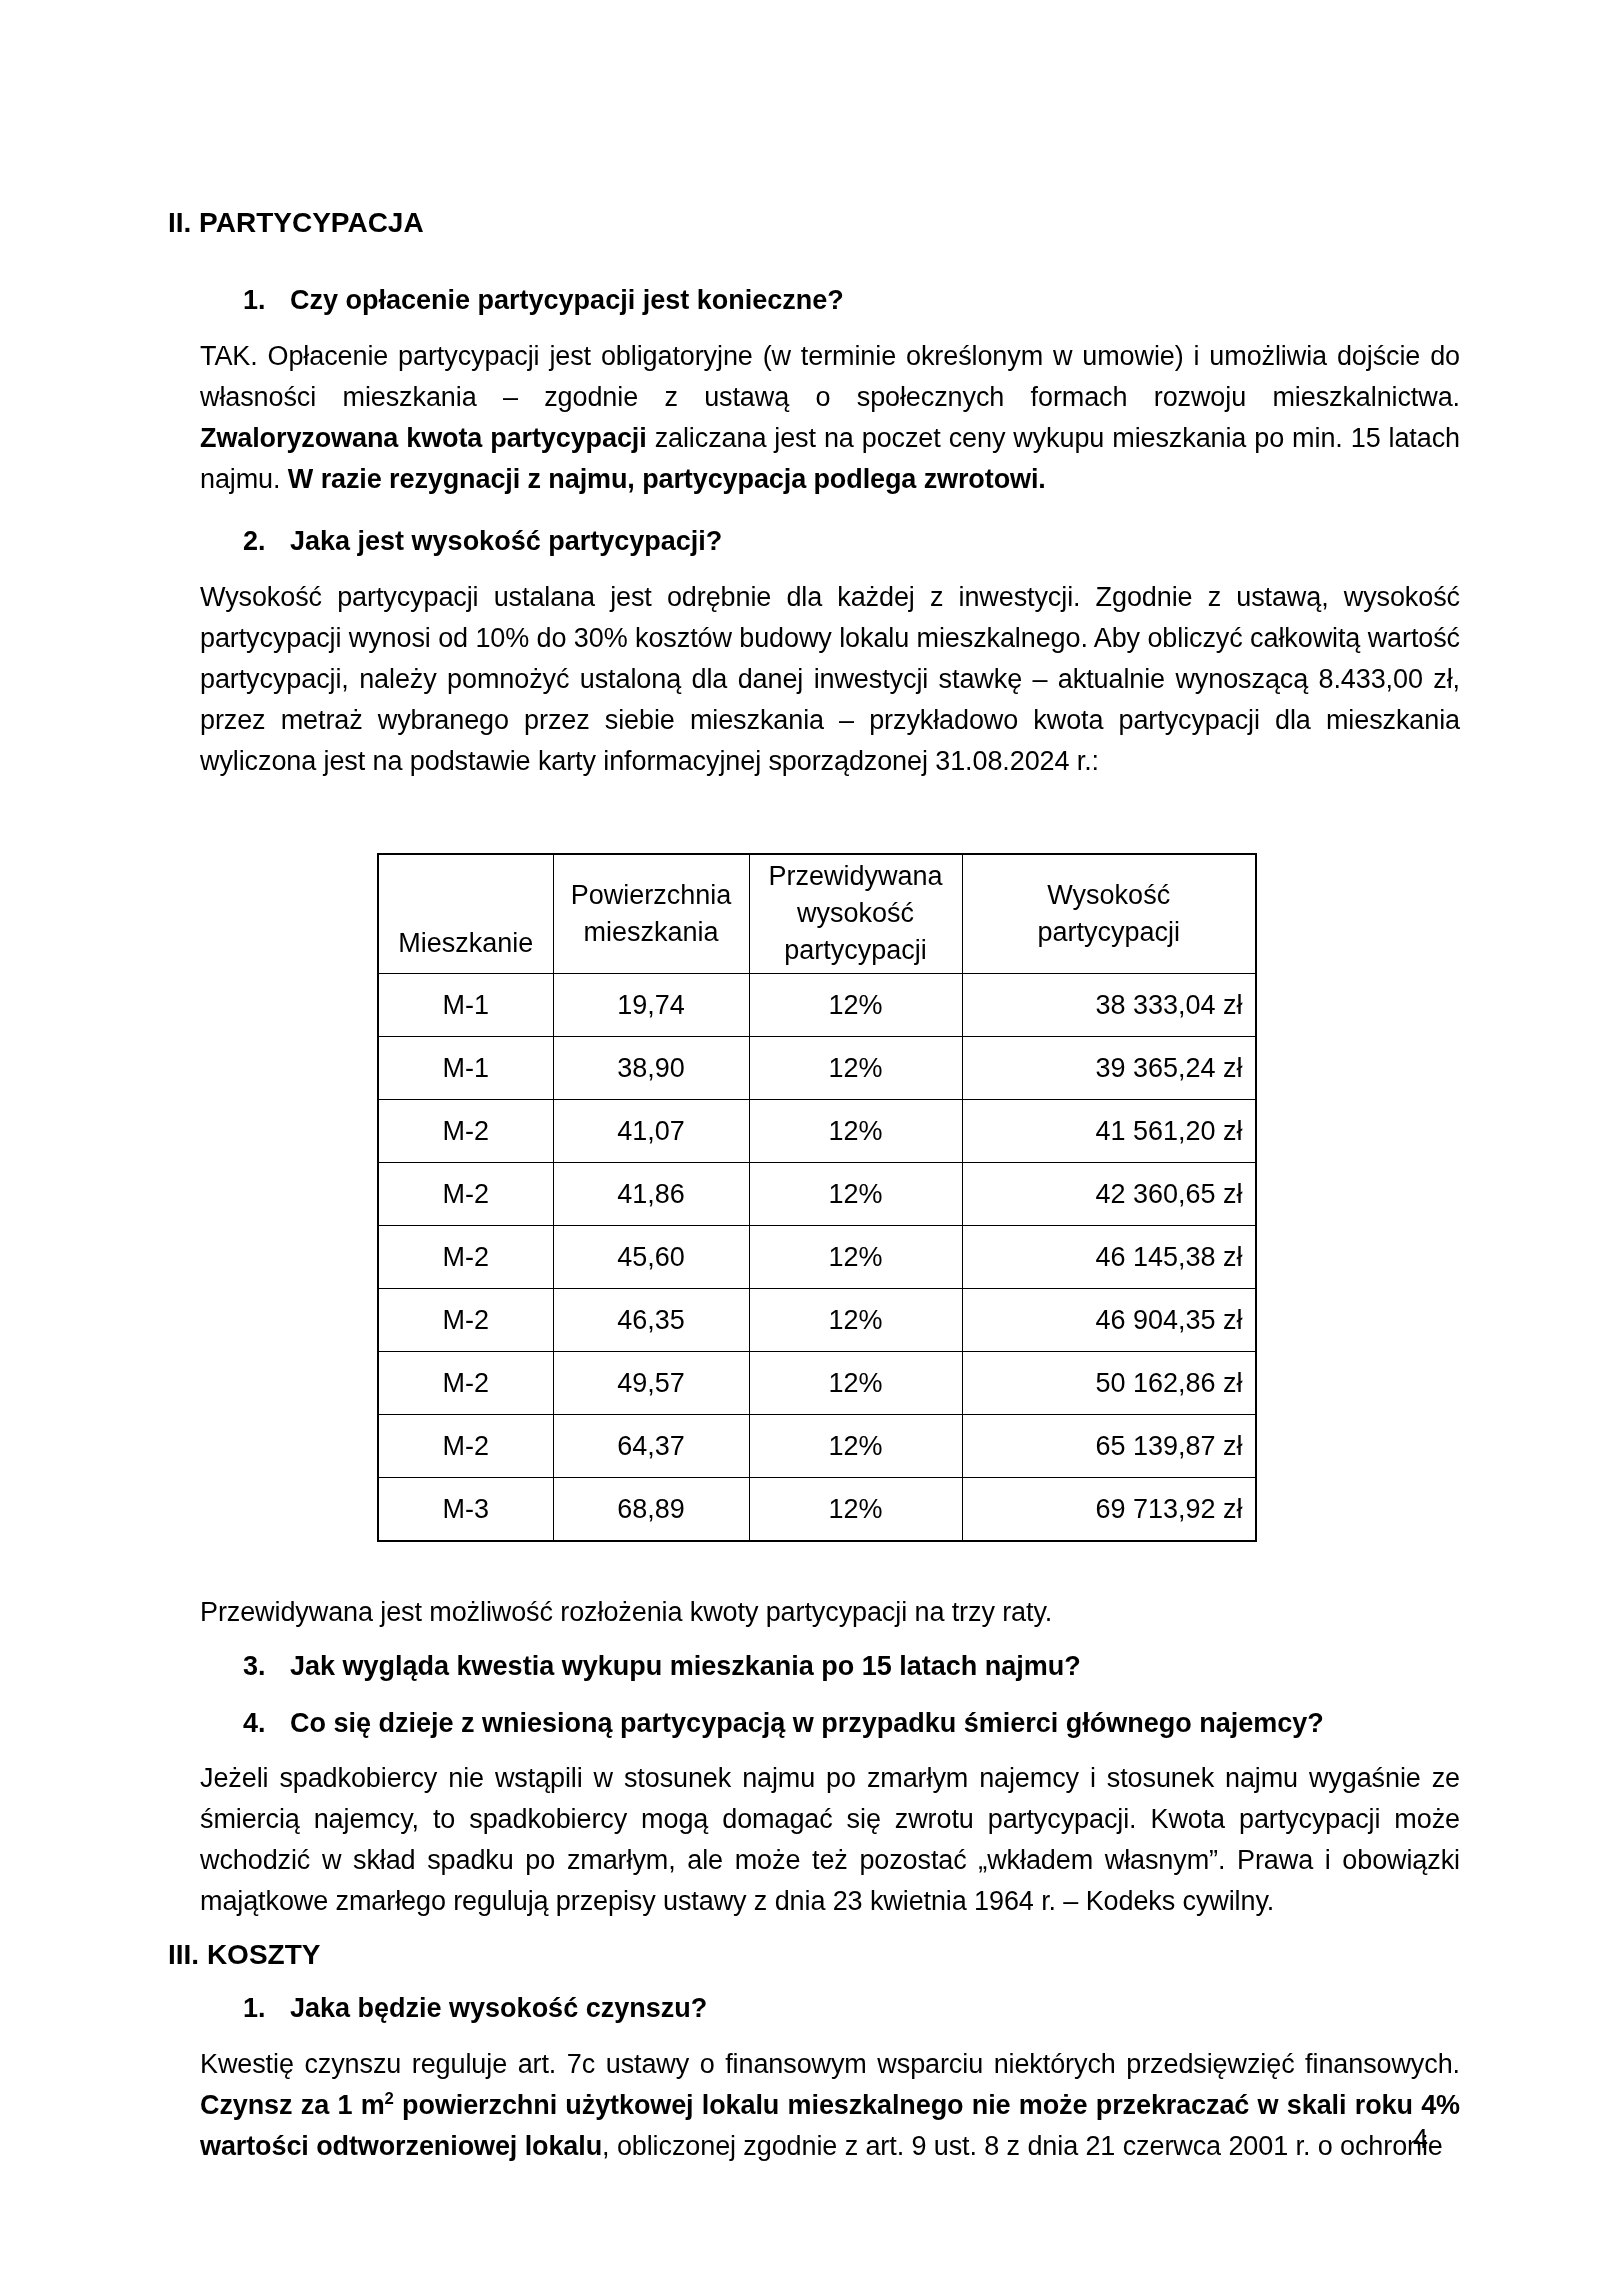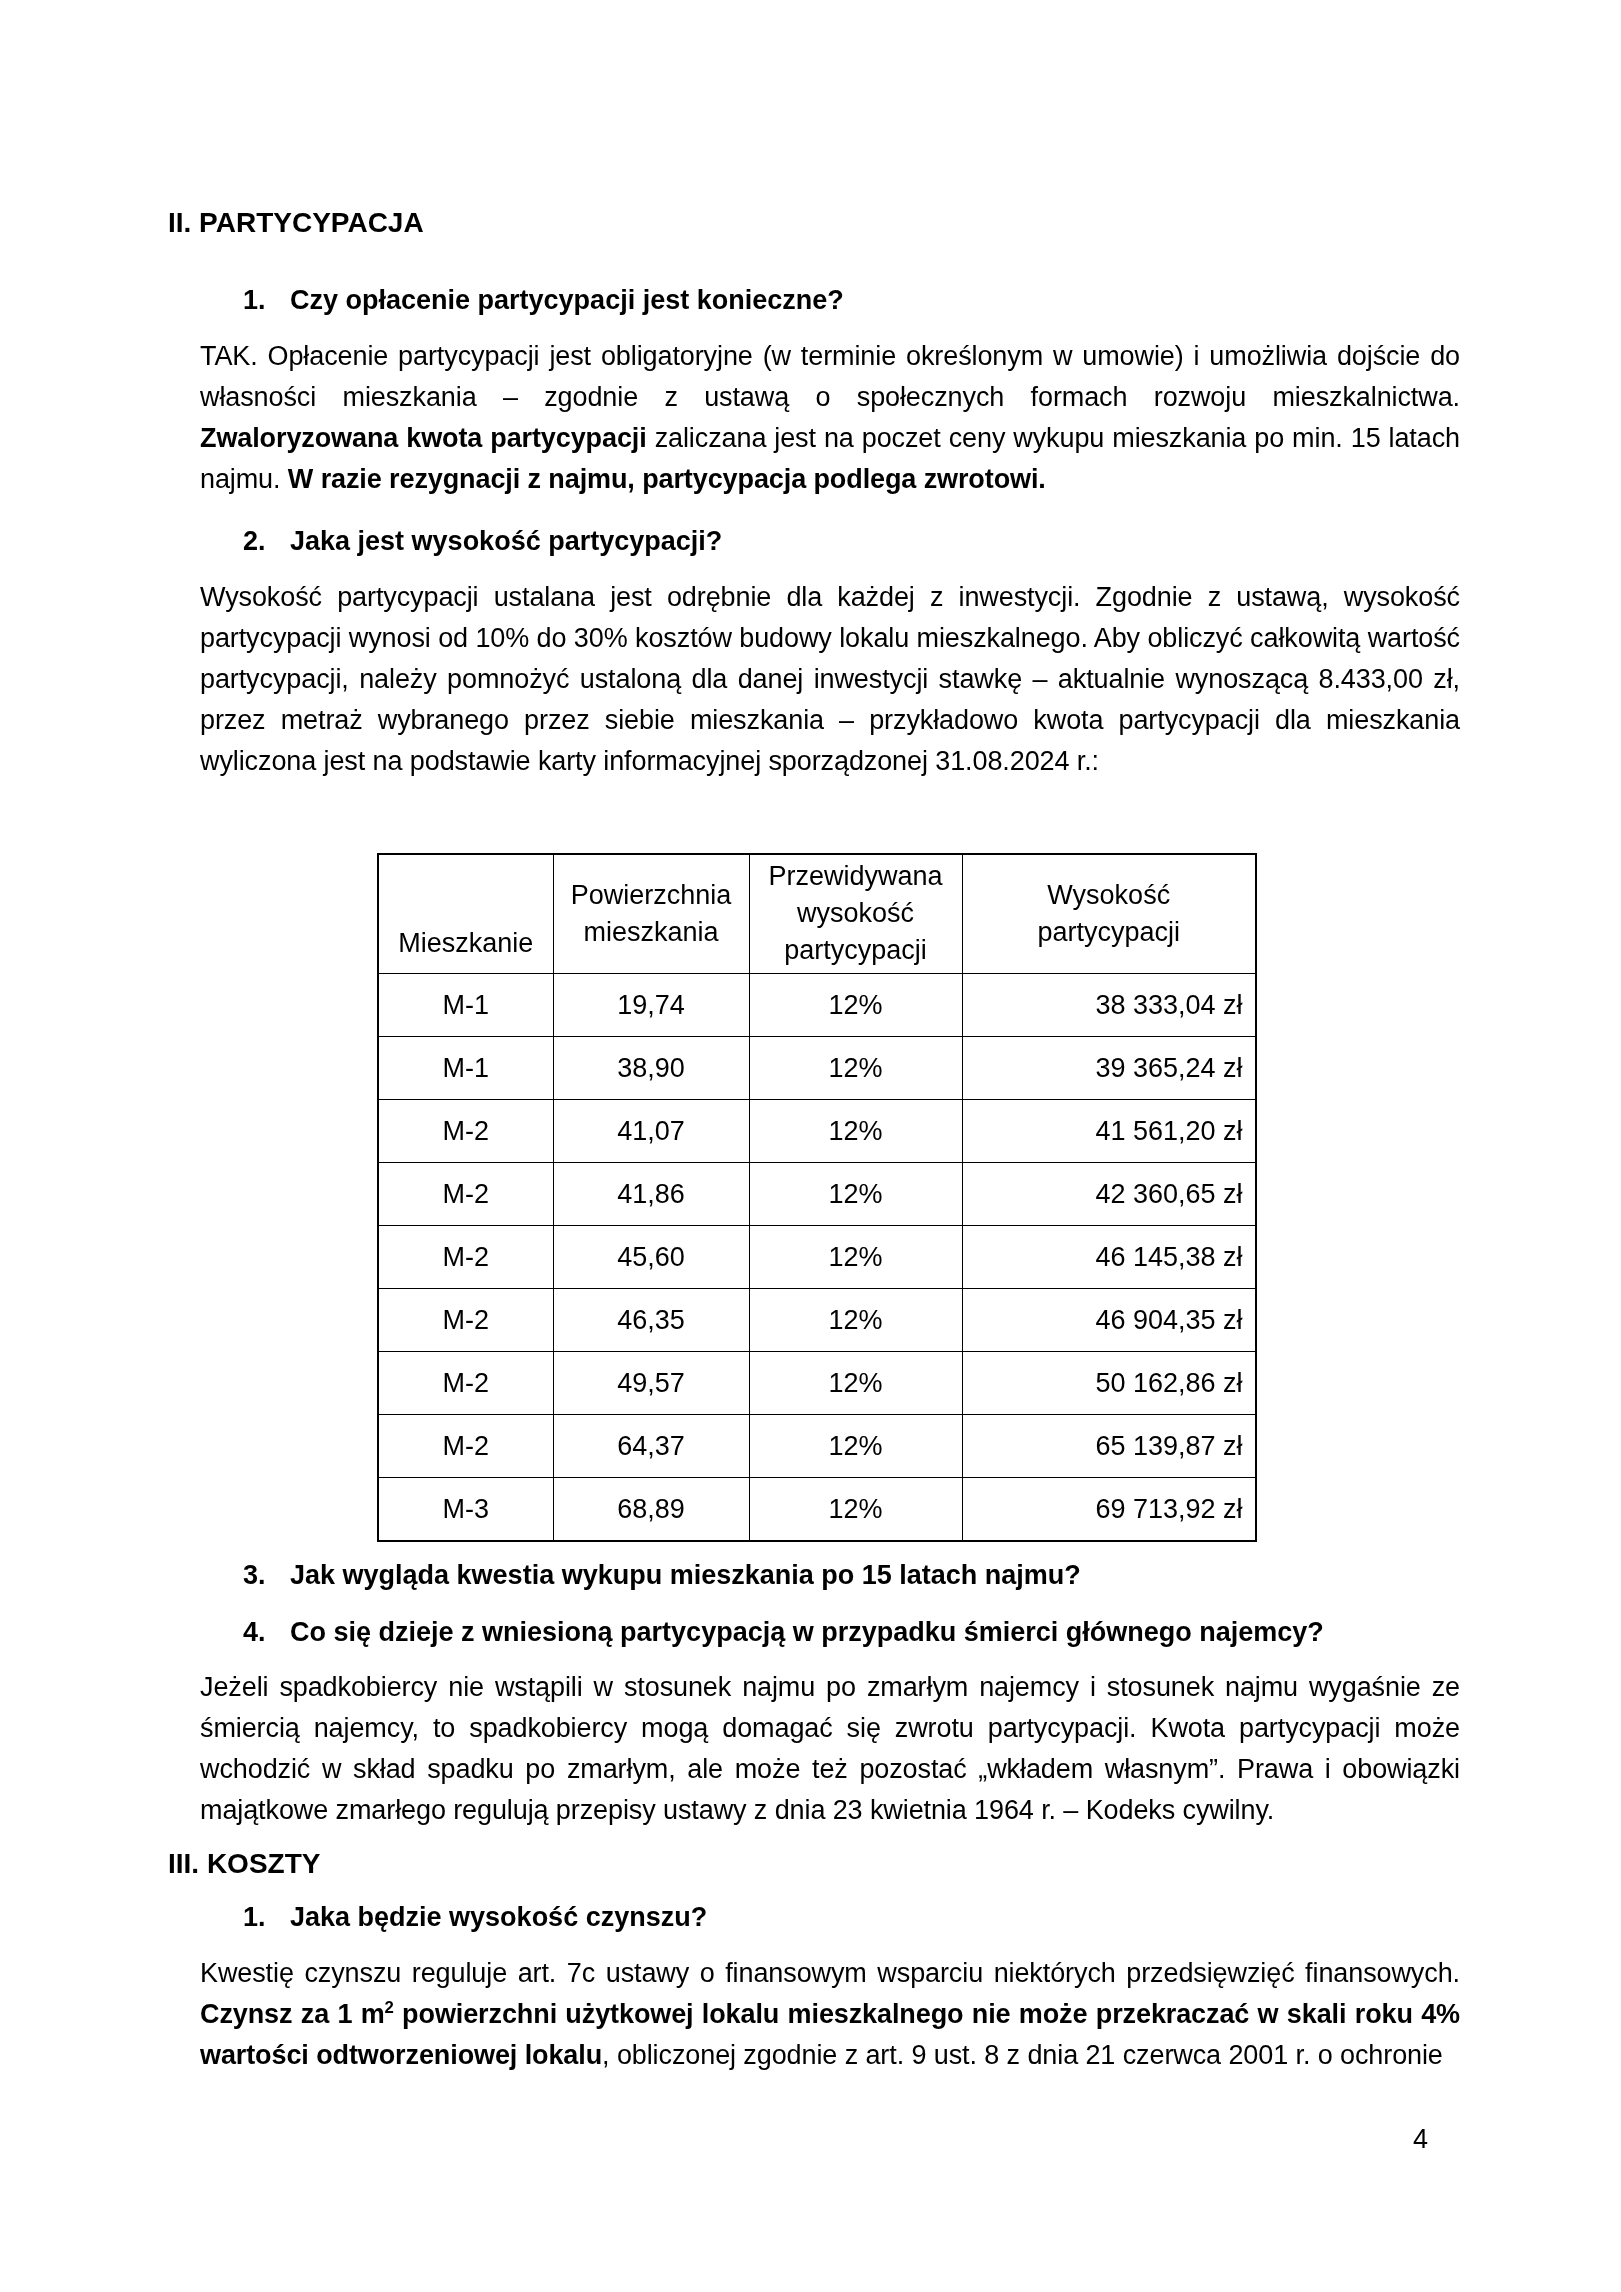--- a/index.html
+++ b/index.html
@@ -168,20 +168,21 @@
             <td class="c3">65 139,87 zł</td>
           </tr>
           <tr>
             <td class="c0">M-3</td>
             <td class="c1">68,89</td>
             <td class="c2">12%</td>
             <td class="c3">69 713,92 zł</td>
           </tr>
         </tbody>
       </table>
+      <p class="para" style="margin-top: 50px;"><span>Przewidywana jest możliwość rozłożenia kwoty partycypacji na trzy raty.</span></p>
       <div class="q" style="margin-top: 13.4px;">
         <span class="qnum">3.</span>
         <span class="qtext">Jak wygląda kwestia wykupu mieszkania po 15 latach najmu?</span>
       </div>
       <div class="q" style="margin-top: 16px;">
         <span class="qnum">4.</span>
         <span class="qtext">Co się dzieje z wniesioną partycypacją w przypadku śmierci głównego najemcy?</span>
       </div>
       <p class="para" style="margin-top: 14.3px;"><span>Jeżeli spadkobiercy nie wstąpili w stosunek najmu po zmarłym najemcy i stosunek najmu wygaśnie ze śmiercią najemcy, to spadkobiercy mogą domagać się zwrotu partycypacji. Kwota partycypacji może wchodzić w skład spadku po zmarłym, ale może też pozostać „wkładem własnym”. Prawa i obowiązki majątkowe zmarłego regulują przepisy ustawy z dnia 23 kwietnia 1964 r. – Kodeks cywilny.</span></p>
       <div class="sec" style="margin-top: 11.6px;">III. KOSZTY</div>

